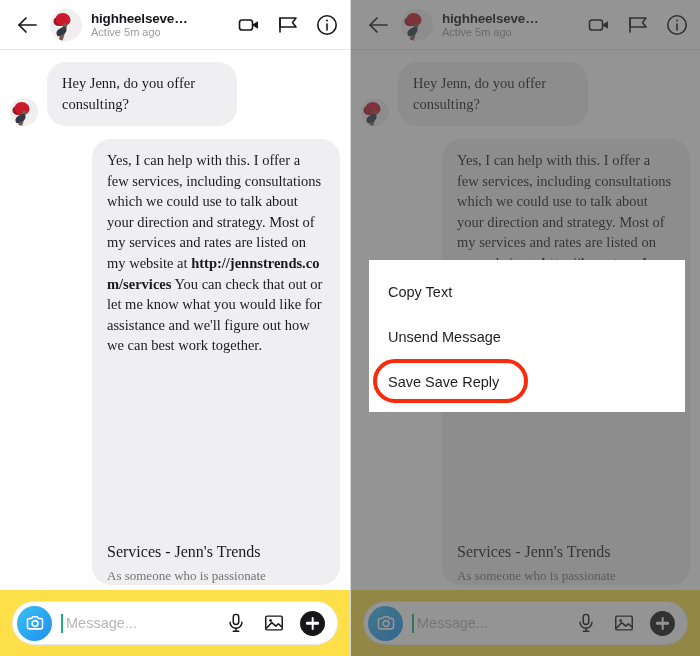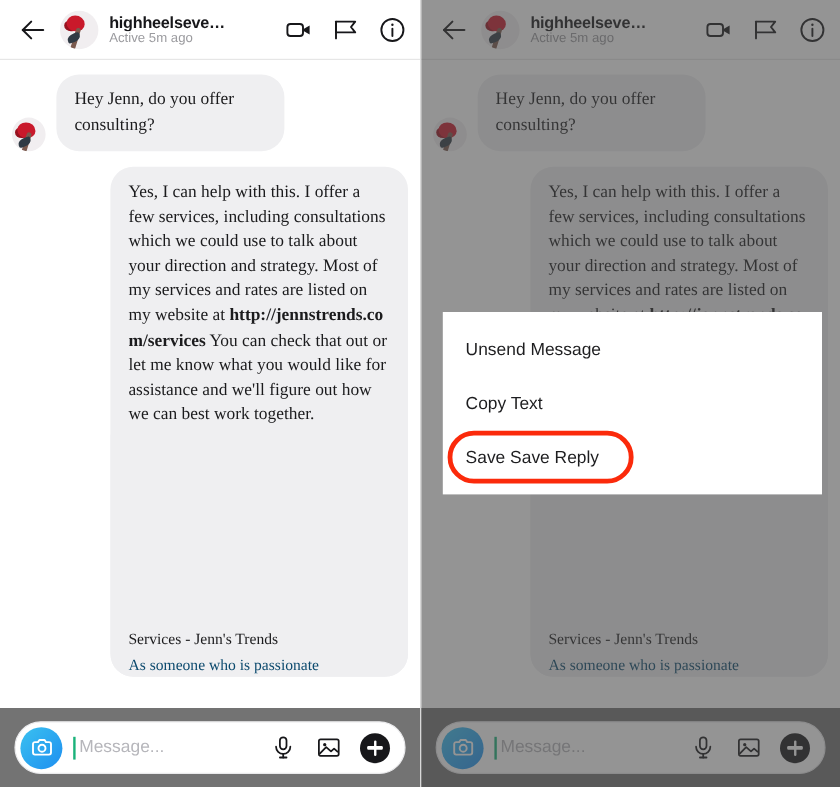--- a/index.html
+++ b/index.html
@@ -181,44 +181,45 @@
   }
   .preview-card {
     margin: 0 -15px;
     padding: 10px 15px 0 15px;
     background: #efeff1;
   }
   .preview-spacer {
     height: 152px;
   }
   .preview-title {
-    font-size: 13px;
+    font-size: 16px;
     color: #1b1b1d;
     margin-bottom: 3px;
     white-space: nowrap;
+    margin-top: 17px;
   }
   .preview-desc {
     font-size: 13px;
-    color: #0c4a6e;
+    color: #737373;
     white-space: nowrap;
     overflow: hidden;
   }
 
   
   .composer {
     position: absolute;
     left: 0;
     bottom: 0;
     width: 100%;
     height: 66px;
     box-sizing: border-box;
     display: flex;
     align-items: center;
     padding: 0 12px;
-    background: #737373;
+    background: #fde047;
   }
   .composer-pill {
     flex: 1 1 auto;
     height: 44px;
     border: 1px solid #eaeaec;
     border-radius: 22px;
     display: flex;
     align-items: center;
     padding: 0 12px 0 4px;
     box-sizing: border-box;
@@ -538,24 +539,24 @@
           </div>
           <div class="plus-btn"></div>
         </div>
       </div>
     </div>
 
     <div class="dim"></div>
 
     <div class="context-menu">
       <div class="menu-item">
+        <span>Copy Text</span>
+      </div>
+      <div class="menu-item">
         <span>Unsend Message</span>
-      </div>
-      <div class="menu-item">
-        <span>Copy Text</span>
       </div>
       <div class="menu-item highlighted">
         <span>Save Save Reply</span>
       </div>
     </div>
   </div>
 
 </div>
 
 </body></html>

